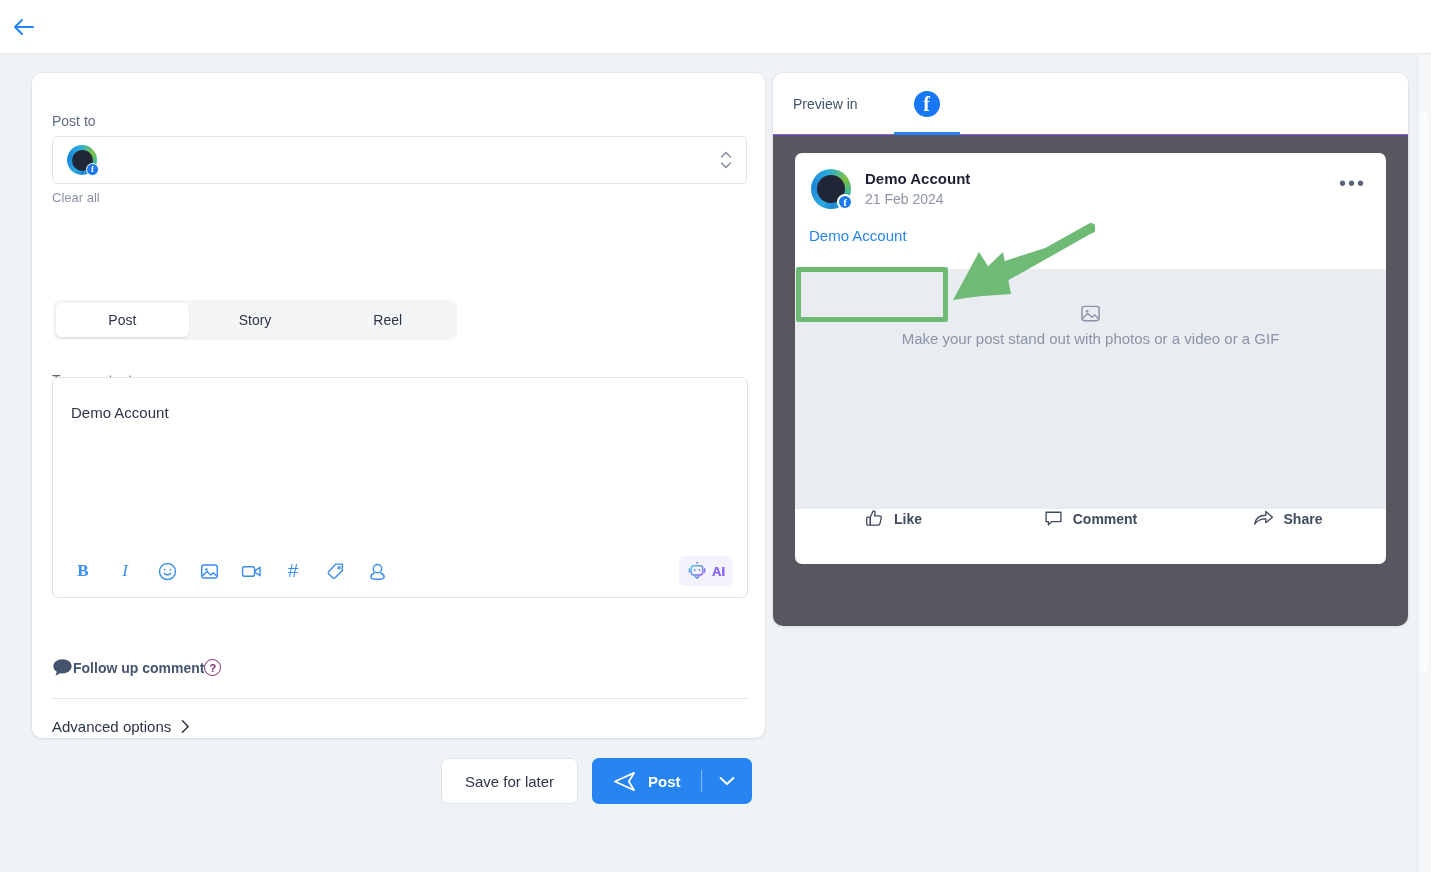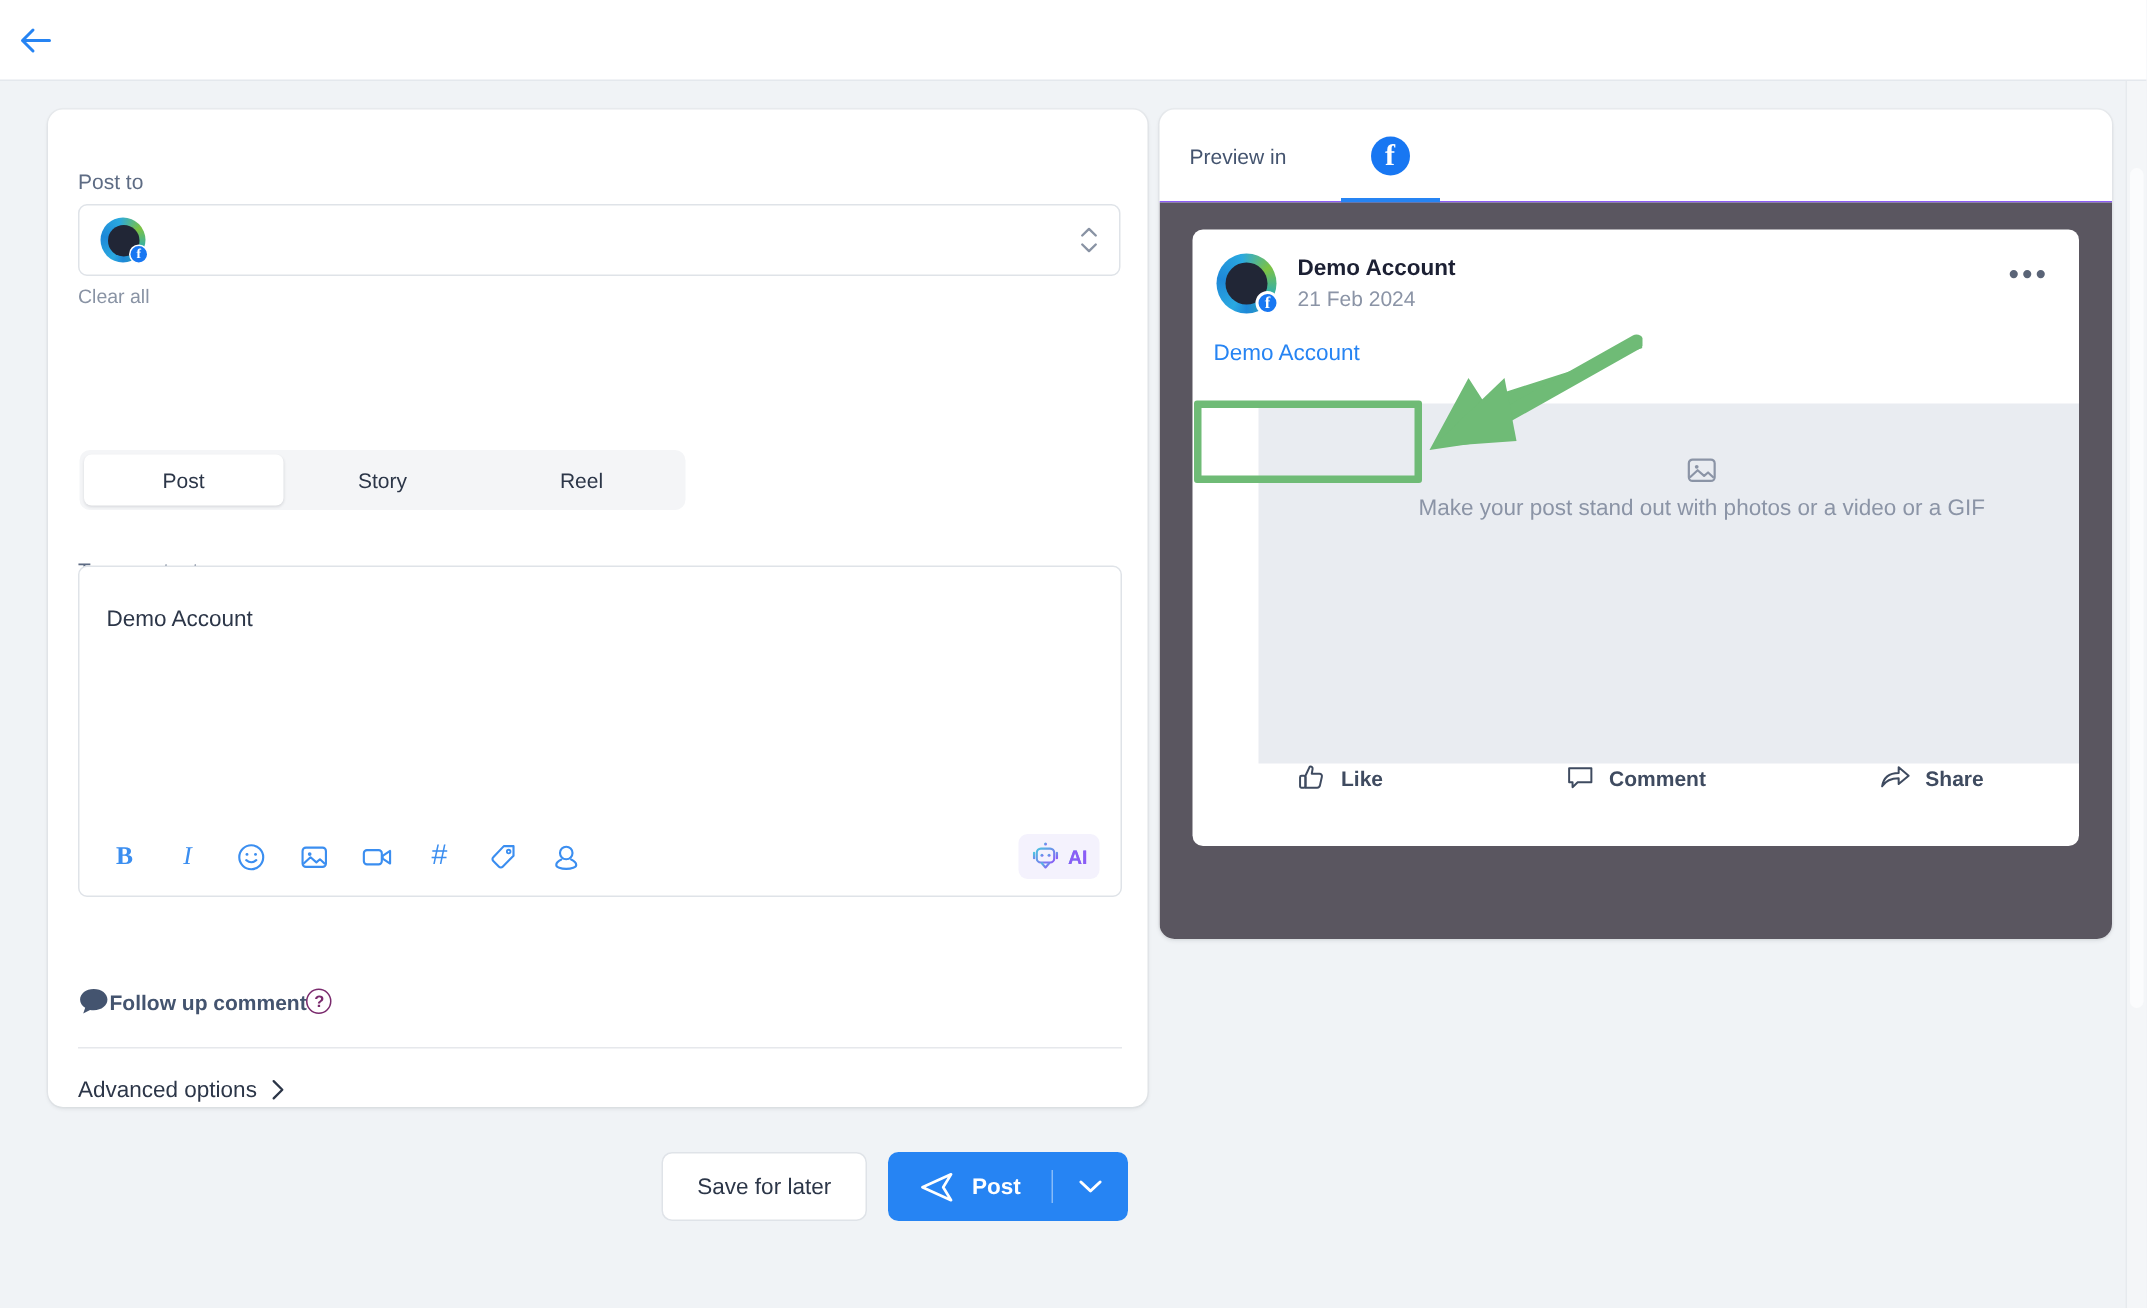--- a/index.html
+++ b/index.html
@@ -145,21 +145,21 @@
 
   .advanced {
     position: absolute; left: 20px; top: 645px;
     display: flex; align-items: center; gap: 10px; cursor: pointer;
     font-size: 15px; color: #2c3648;
   }
 
   
   .footer {
     position: absolute; left: 441px; top: 704px;
-    display: flex; align-items: center; gap: 14px; margin-top: 10px;
+    display: flex; align-items: center; gap: 14px;
   }
   .btn-save {
     width: 137px; height: 46px; border-radius: 7px;
     background: #fff; border: 1px solid #dfe3e8;
     font-size: 15px; color: #2c3648; cursor: pointer;
     display: flex; align-items: center; justify-content: center;
   }
   .btn-post {
     height: 46px; border-radius: 7px; background: #2684f3;
     display: flex; align-items: center; cursor: pointer;
@@ -234,21 +234,21 @@
     line-height: 8px; cursor: pointer;
   }
   .fb-post-text {
     position: absolute; left: 14px; top: 74px;
     font-size: 15px; color: #2684f3;
   }
   .fb-media {
     position: absolute; left: 0; top: 116px;
     width: 591px; height: 240px; background: #e9ecf1;
     display: flex; flex-direction: column; align-items: center;
-    justify-content: flex-start; padding-top: 34px; gap: 6px; margin-left: 44px;
+    justify-content: flex-start; padding-top: 34px; gap: 6px;
   }
   .fb-media-text { font-size: 15px; color: #8b94a6; }
   .fb-actions {
     position: absolute; left: 0; bottom: 0; width: 591px; height: 55px;
     display: flex; align-items: flex-start; border-radius: 11px;
   }
   .fb-action {
     flex: 1; display: flex; align-items: center; justify-content: center;
     gap: 10px; font-size: 14px; font-weight: bold; color: #3f4b60;
     cursor: pointer;

